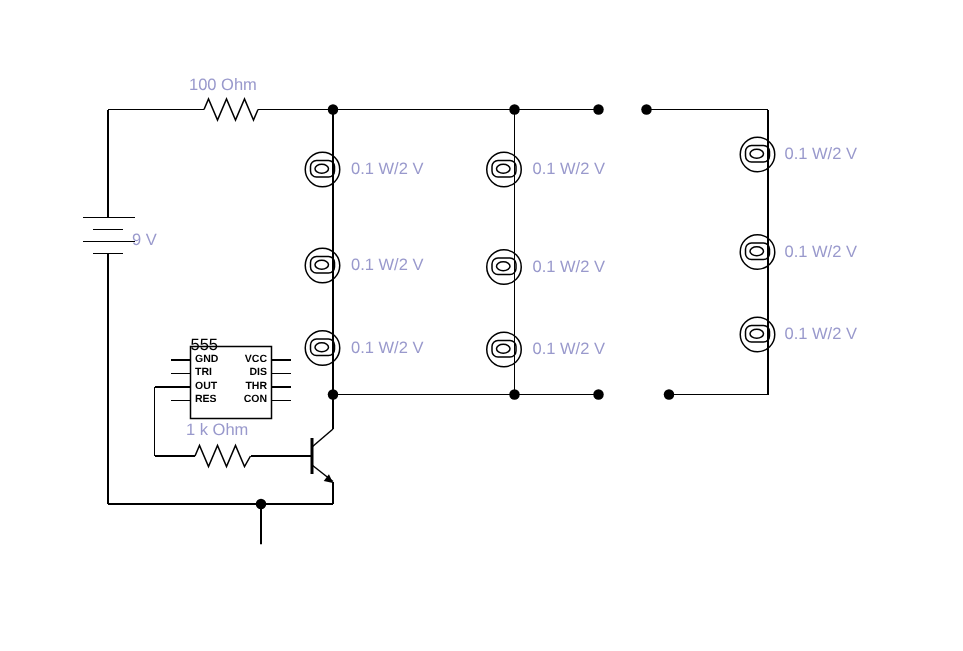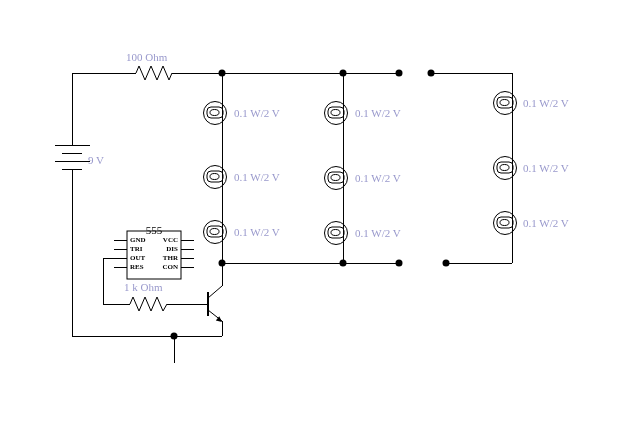--- a/index.html
+++ b/index.html
@@ -1,34 +1,34 @@
 <!DOCTYPE html>
 <html><head>
 <meta charset="utf-8">
 <style>
   html,body{margin:0;padding:0;background:#ffffff;}
   #canvas{
     position:relative;
     width:642px;height:363px;
     background:#ffffff;
-    font-family:Liberation Serif, serif;
+    font-family:Liberation Sans, sans-serif;
     overflow:hidden;
   }
   #wires-svg{position:absolute;left:0;top:0;}
   .lbl{
     position:absolute;
     font-size:11px;
     line-height:12px;
     color:#9999CC;
     white-space:nowrap;
   }
   .ic-title{
     position:absolute;
     font-size:11px;line-height:11px;
-    color:#000000;text-align:center;
+    color:#000000;
     white-space:nowrap;
   }
   .pin{
     position:absolute;
     font-size:7px;line-height:8px;
     font-weight:bold;
     color:#000000;
     white-space:nowrap;
   }
   .pin.r{text-align:right;}

